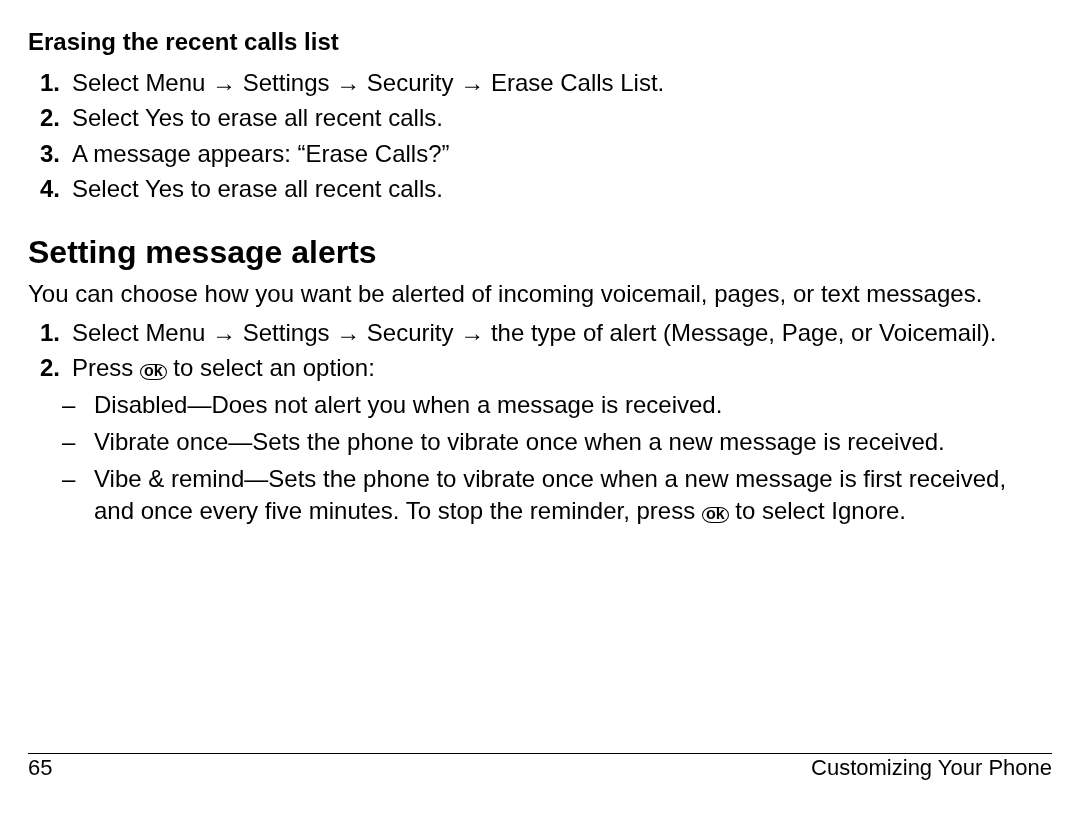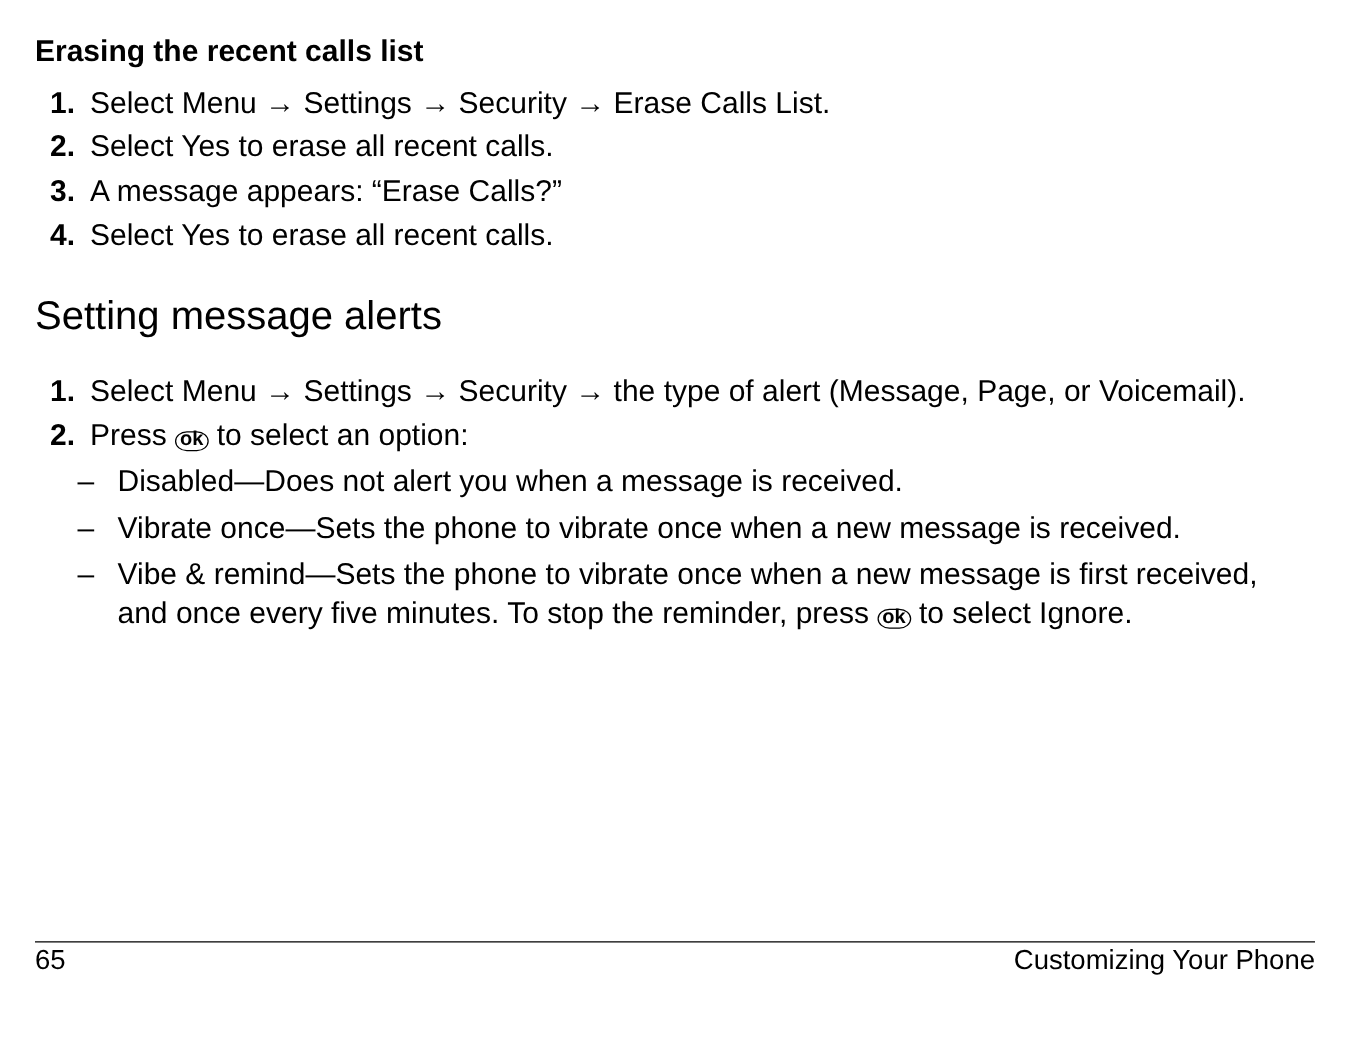--- a/index.html
+++ b/index.html
@@ -22,22 +22,22 @@
   }
   .content {
     height: 740px;
   }
   .subheading {
     font-weight: bold;
     margin: 0 0 10px 0;
   }
   .heading {
     font-size: 32px;
-    font-weight: normal;
-    margin: 28px 0 24px 0;
+    font-weight: bold;
+    margin: 28px 0 4px 0;
   }
   .ol {
     list-style: none;
     padding: 0;
     margin: 0 0 0 0;
   }
   .ol > li {
     display: flex;
     margin: 4px 0;
   }
@@ -117,20 +117,21 @@
       </li>
       <li>
         <span class="num">4.</span>
         <span class="body">
           <span>Select </span><span class="b">Yes</span><span> to erase all recent calls.</span>
         </span>
       </li>
     </ul>
 
     <div class="heading">Setting message alerts</div>
+    <div class="para">You can choose how you want be alerted of incoming voicemail, pages, or text messages.</div>
 
     <ul class="ol">
       <li>
         <span class="num">1.</span>
         <span class="body">
           <span>Select </span><span class="b">Menu</span><span> → </span><span class="b">Settings</span><span> → </span><span class="b">Security</span><span> → </span><span>the type of alert (</span><span class="b">Message</span><span>, </span><span class="b">Page</span><span>, or </span><span class="b">Voicemail</span><span>).</span>
         </span>
       </li>
       <li>
         <span class="num">2.</span>

